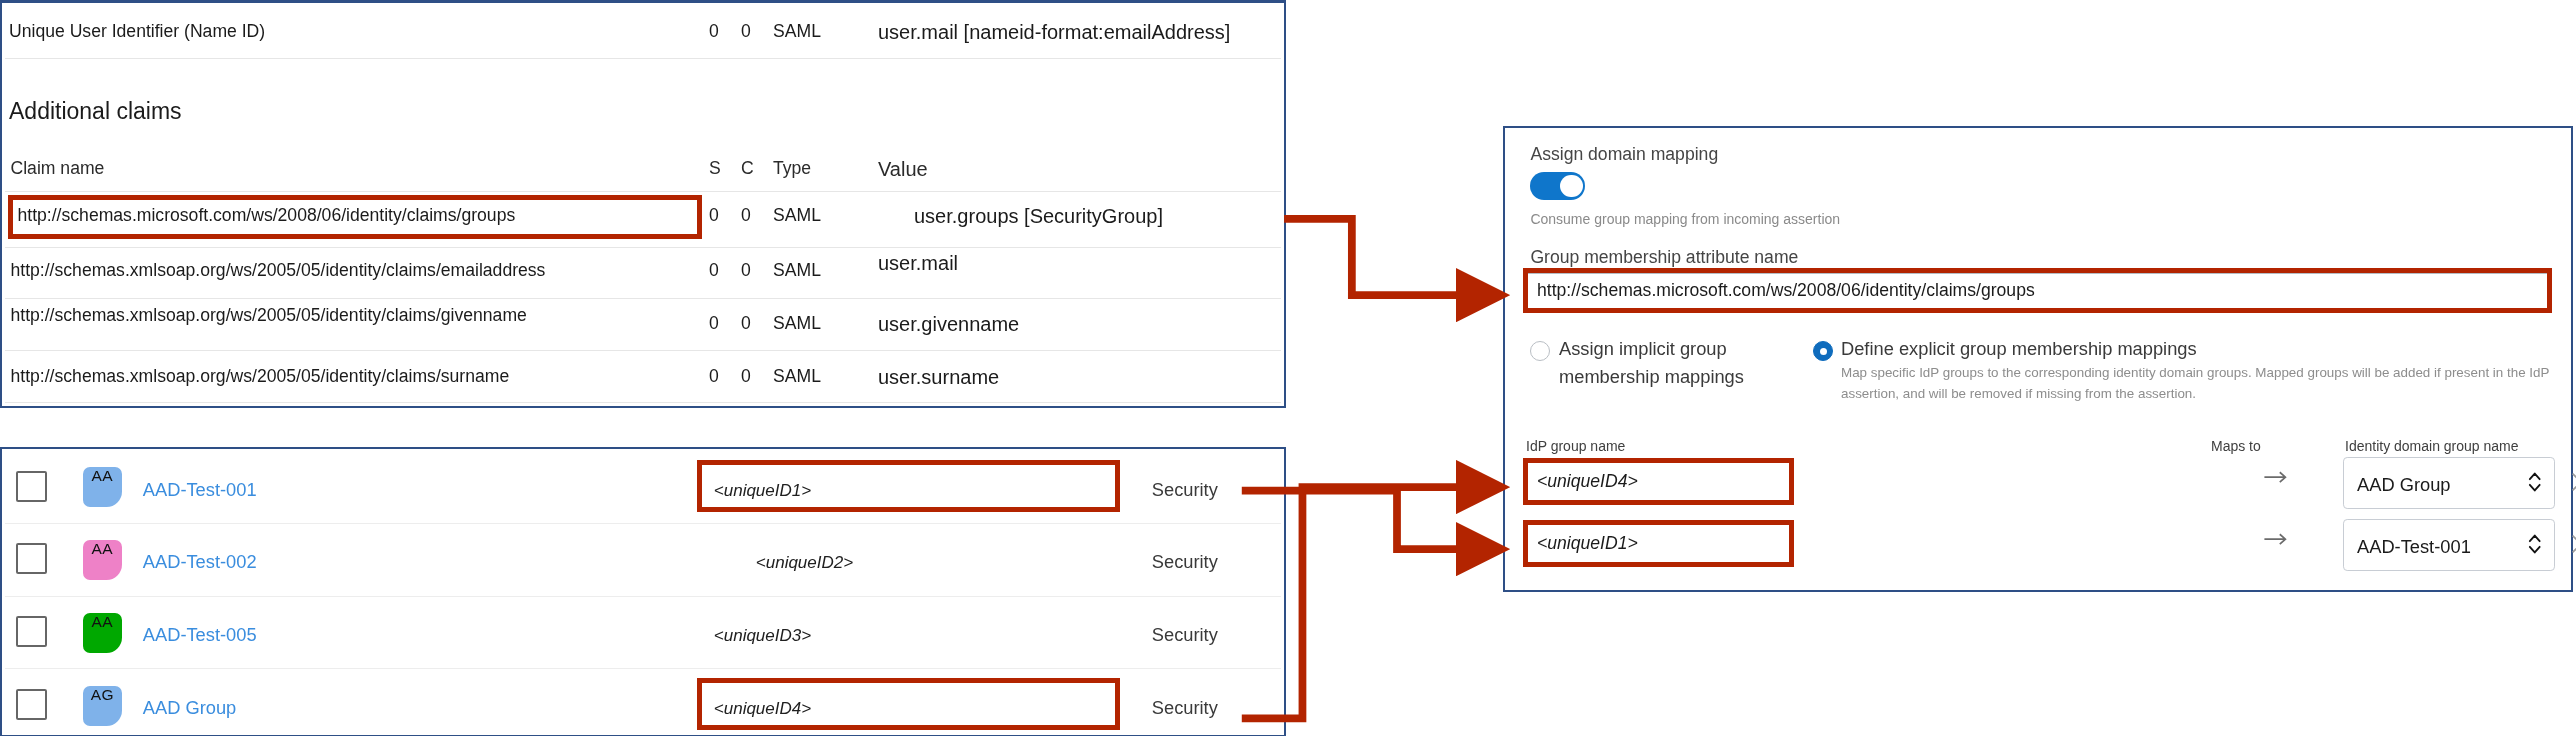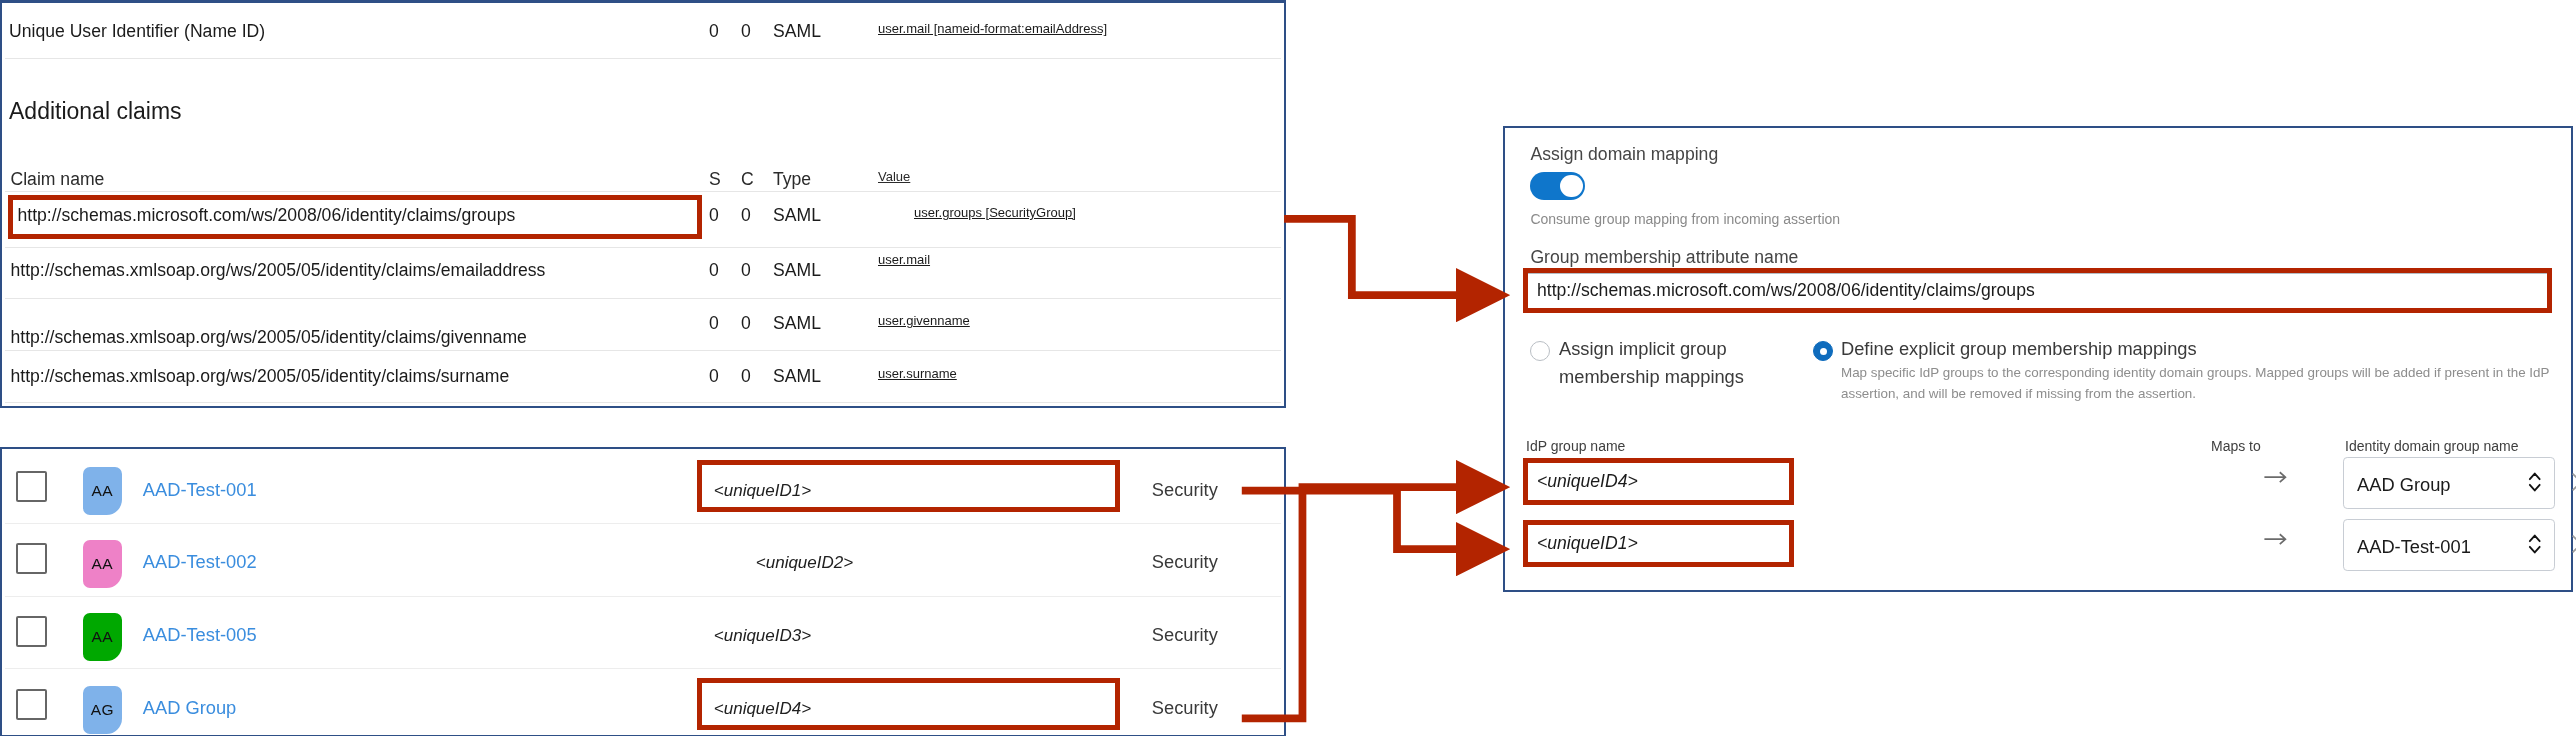--- a/index.html
+++ b/index.html
@@ -12,34 +12,34 @@
     position:absolute;background:#ffffff;
     border:2.8px solid #2e4f86;box-sizing:border-box;
   }
 
   
   #claims-panel{left:0px;top:0px;width:1286px;height:408px;border-top-width:3.5px;}
   .rowline{position:absolute;left:2.8px;right:2.8px;height:1.4px;background:#e6e6e6;}
   .cn{position:absolute;font-size:17.6px;color:#1b1b1b;white-space:nowrap;}
   .sc{position:absolute;font-size:17.6px;color:#1b1b1b;white-space:nowrap;}
   .ty{position:absolute;font-size:17.6px;color:#1b1b1b;white-space:nowrap;}
-  .va{position:absolute;font-size:13px;color:#1b1b1b;white-space:nowrap;text-decoration:underline;}
-  .hdr{color:#2b2b2b;font-weight:400;margin-top:11px;}
+  .va{position:absolute;font-size:20px;color:#1b1b1b;white-space:nowrap;}
+  .hdr{color:#2b2b2b;font-weight:400;}
   #additional-claims-title{position:absolute;left:7px;top:95px;font-size:23px;color:#1b1b1b;}
 
   
   .redbox{position:absolute;border:5px solid #b32400;box-sizing:border-box;background:transparent;}
 
   
   #groups-panel{left:0px;top:447px;width:1286px;height:290px;}
   .glist-row{position:absolute;left:2.8px;right:2.8px;height:71px;}
   .glist-sep{position:absolute;left:2.8px;right:2.8px;height:1.4px;background:#ededed;}
   .gcheck{position:absolute;width:31px;height:31px;border:2.1px solid #666;border-radius:2.1px;background:#fff;box-sizing:border-box;}
-  .gavatar{position:absolute;width:39px;height:48px;border-radius:7px 7px 15.5px 7px;
-           display:flex;align-items:center;justify-content:center;
+  .gavatar{position:absolute;width:39px;height:40px;border-radius:7px 7px 15.5px 7px;
+           display:flex;justify-content:center;
            font-size:15.5px;color:#111;letter-spacing:0.4px;}
   .gname{position:absolute;font-size:18.3px;color:#3a8dde;white-space:nowrap;}
   .guid{position:absolute;font-size:17px;color:#202020;font-style:italic;white-space:nowrap;}
   .gtype{position:absolute;font-size:18.3px;color:#3a3a3a;white-space:nowrap;}
 
   
   #mapping-panel{left:1503px;top:126px;width:1070px;height:466px;}
   .m-label{position:absolute;font-size:17.6px;color:#454545;white-space:nowrap;}
   .m-sub{position:absolute;font-size:14px;color:#8a8a8a;white-space:nowrap;}
   .toggle{position:absolute;width:55px;height:28px;border-radius:14px;background:#0f76cb;}
@@ -102,21 +102,21 @@
   <div>
     <span class="cn" style="left:8.5px;top:257px;">http://schemas.xmlsoap.org/ws/2005/05/identity/claims/emailaddress</span>
     <span class="sc" style="left:707px;top:257px;">0</span>
     <span class="sc" style="left:739px;top:257px;">0</span>
     <span class="ty" style="left:771px;top:257px;">SAML</span>
     <span class="va" style="left:876px;top:249px;">user.mail</span>
   </div>
   <div class="rowline" style="top:295px;"></div>
 
   <div>
-    <span class="cn" style="left:8.5px;top:324px;">http://schemas.xmlsoap.org/ws/2005/05/identity/claims/givenname</span>
+    <span class="cn" style="left:8.5px;top:302px;">http://schemas.xmlsoap.org/ws/2005/05/identity/claims/givenname</span>
     <span class="sc" style="left:707px;top:310px;">0</span>
     <span class="sc" style="left:739px;top:310px;">0</span>
     <span class="ty" style="left:771px;top:310px;">SAML</span>
     <span class="va" style="left:876px;top:310px;">user.givenname</span>
   </div>
   <div class="rowline" style="top:347px;"></div>
 
   <div>
     <span class="cn" style="left:8.5px;top:363px;">http://schemas.xmlsoap.org/ws/2005/05/identity/claims/surname</span>
     <span class="sc" style="left:707px;top:363px;">0</span>

